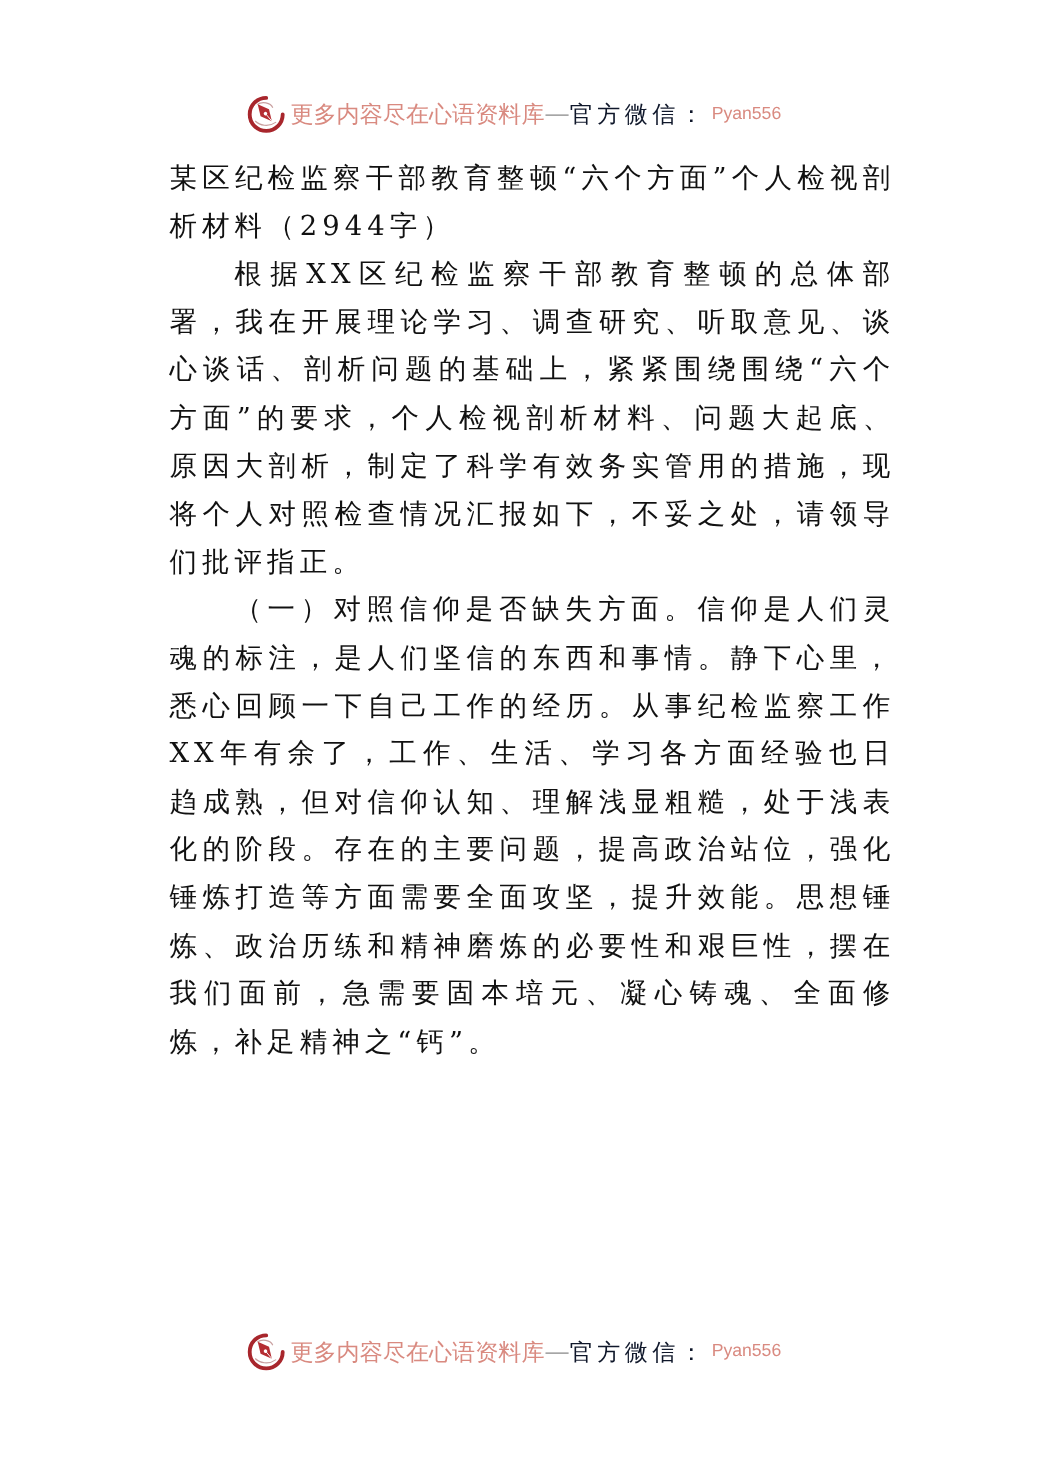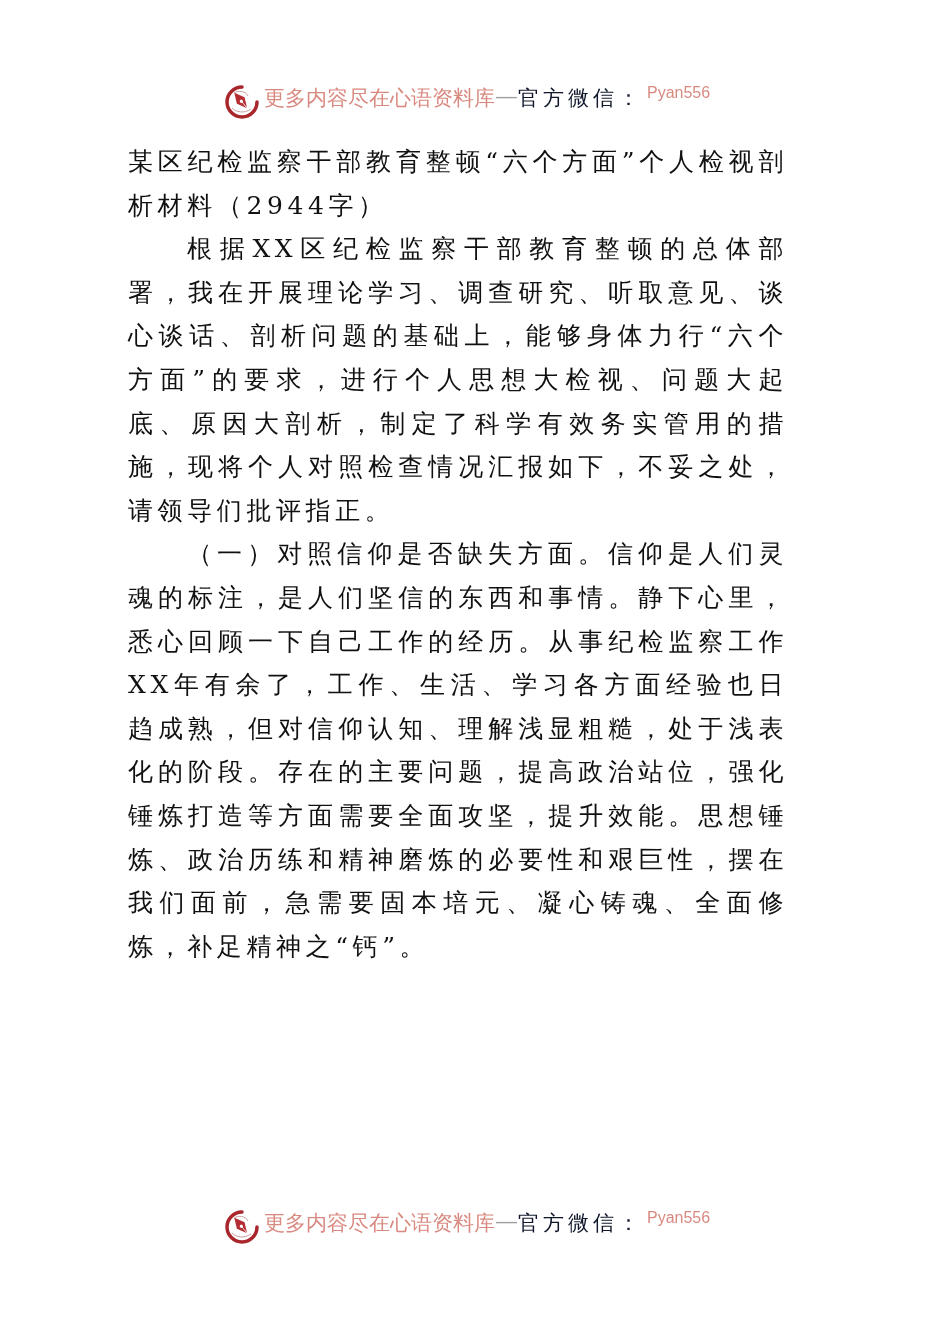--- a/index.html
+++ b/index.html
@@ -13,20 +13,21 @@
       position: relative;
       overflow: hidden;
       font-family: "DejaVu Serif", "Liberation Serif", serif;
       color: #111111;
     }
     .watermark {
       position: absolute;
       left: 224px;
       height: 40px;
       display: flex;
+      align-items: center;
       font-size: 21px;
       letter-spacing: 0px;
       white-space: nowrap;
     }
     .watermark.top { top: 84px; }
     .watermark.bottom { top: 1209px; }
     .wm-logo {
       width: 36px;
       height: 36px;
       margin-right: 4px;
@@ -47,21 +48,21 @@
       letter-spacing: 4px;
     }
     .wm-id {
       color: #d98a80;
       font-family: "Liberation Sans", sans-serif;
       font-size: 16px;
       margin-left: 4px;
     }
     .doc {
       position: absolute;
-      left: 128px;
+      left: 154px;
       top: 140px;
       width: 660px;
     }
     .doc p {
       margin: 0;
       font-size: 25px;
       line-height: 43.6px;
       letter-spacing: 4.6px;
       text-align: justify;
       text-align-last: left;
@@ -89,21 +90,21 @@
     </g>
   </svg>
   <span class="wm-red">更多内容尽在心语资料库</span>
     <span class="wm-dash">—</span>
     <span class="wm-gray">官方微信：</span>
     <span class="wm-id">Pyan556</span>
 </div>
 
 <div class="doc">
   <p class="title">某区纪检监察干部教育整顿“六个方面”个人检视剖析材料（2944字）</p>
-  <p class="indent">根据XX区纪检监察干部教育整顿的总体部署，我在开展理论学习、调查研究、听取意见、谈心谈话、剖析问题的基础上，能够身体力行“六个方面”的要求，进行个人思想大检视、问题大起底、原因大剖析，制定了科学有效务实管用的措施，现将个人对照检查情况汇报如下，不妥之处，请领导们批评指正。</p>
+  <p class="indent">根据XX区纪检监察干部教育整顿的总体部署，我在开展理论学习、调查研究、听取意见、谈心谈话、剖析问题的基础上，紧紧围绕围绕“六个方面”的要求，个人检视剖析材料、问题大起底、原因大剖析，制定了科学有效务实管用的措施，现将个人对照检查情况汇报如下，不妥之处，请领导们批评指正。</p>
   <p class="indent">（一）对照信仰是否缺失方面。信仰是人们灵魂的标注，是人们坚信的东西和事情。静下心里，悉心回顾一下自己工作的经历。从事纪检监察工作XX年有余了，工作、生活、学习各方面经验也日趋成熟，但对信仰认知、理解浅显粗糙，处于浅表化的阶段。存在的主要问题，提高政治站位，强化锤炼打造等方面需要全面攻坚，提升效能。思想锤炼、政治历练和精神磨炼的必要性和艰巨性，摆在我们面前，急需要固本培元、凝心铸魂、全面修炼，补足精神之“钙”。</p>
 </div>
 
 <div class="watermark bottom">
   <svg class="wm-logo" viewBox="0 0 36 36">
     <path d="M18 3 A15 15 0 1 0 33 18" fill="none" stroke="#a8262c" stroke-width="3.5" stroke-linecap="round"></path>
     <path d="M10 9 C14 6 22 7 24 12" fill="none" stroke="#c9a0a0" stroke-width="1"></path>
     <path d="M8 24 C12 28 20 30 27 25" fill="none" stroke="#c9a0a0" stroke-width="1"></path>
     <g transform="rotate(-40 18 18)">
       <path d="M18 6 L23 16 L18 26 L13 16 Z" fill="#b52d32"></path>

